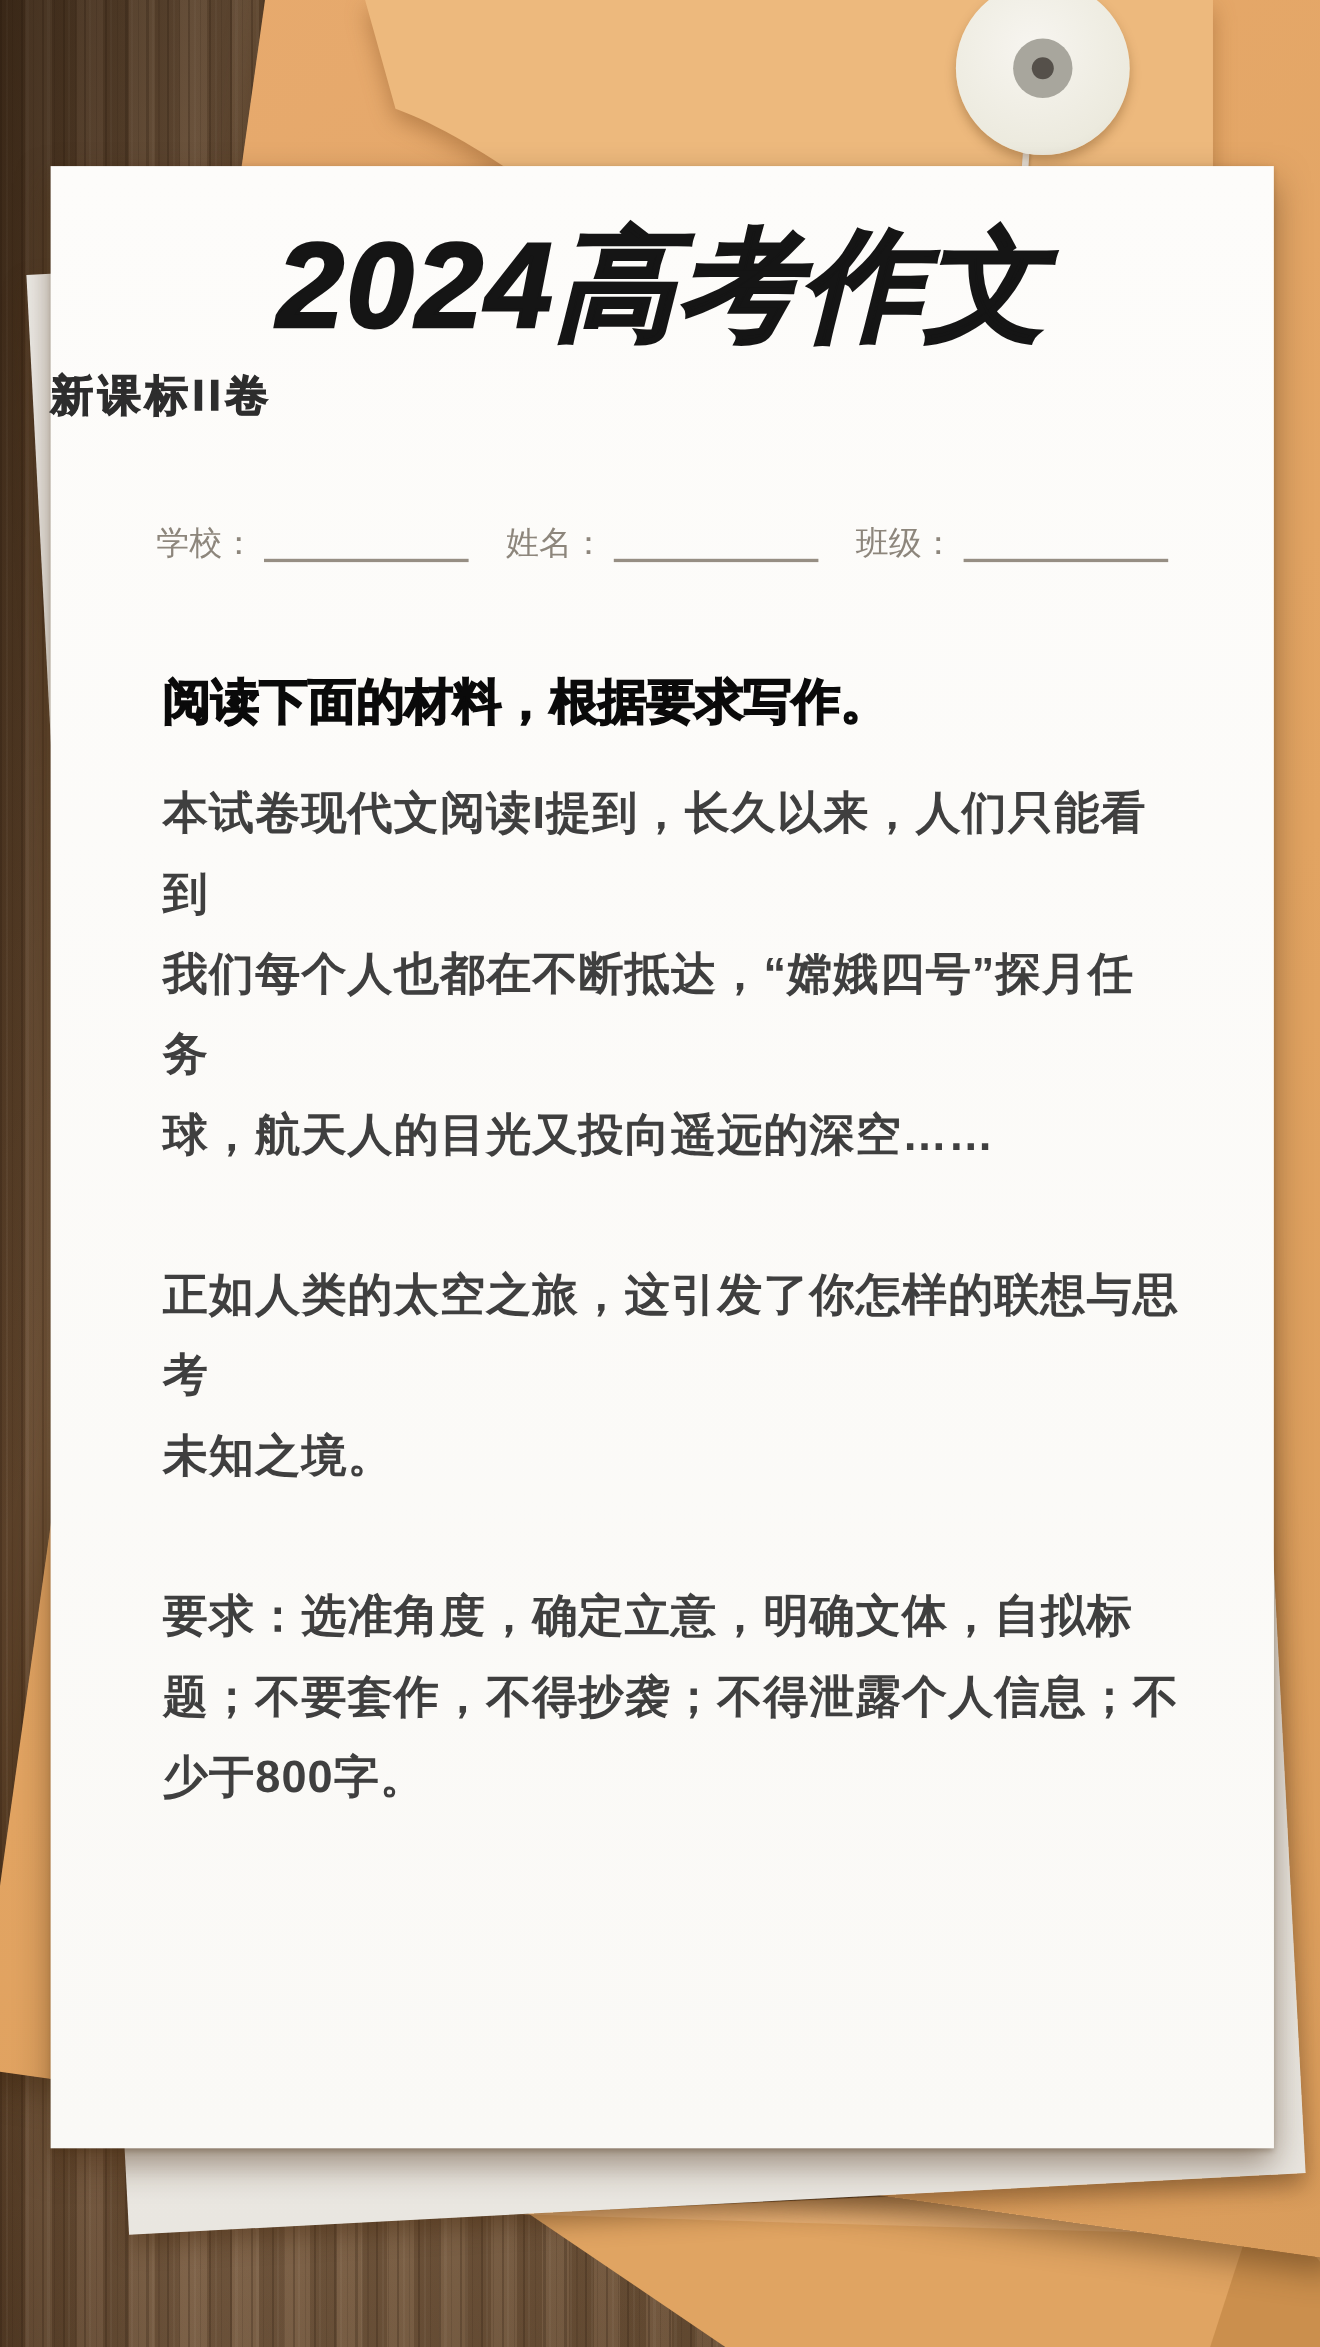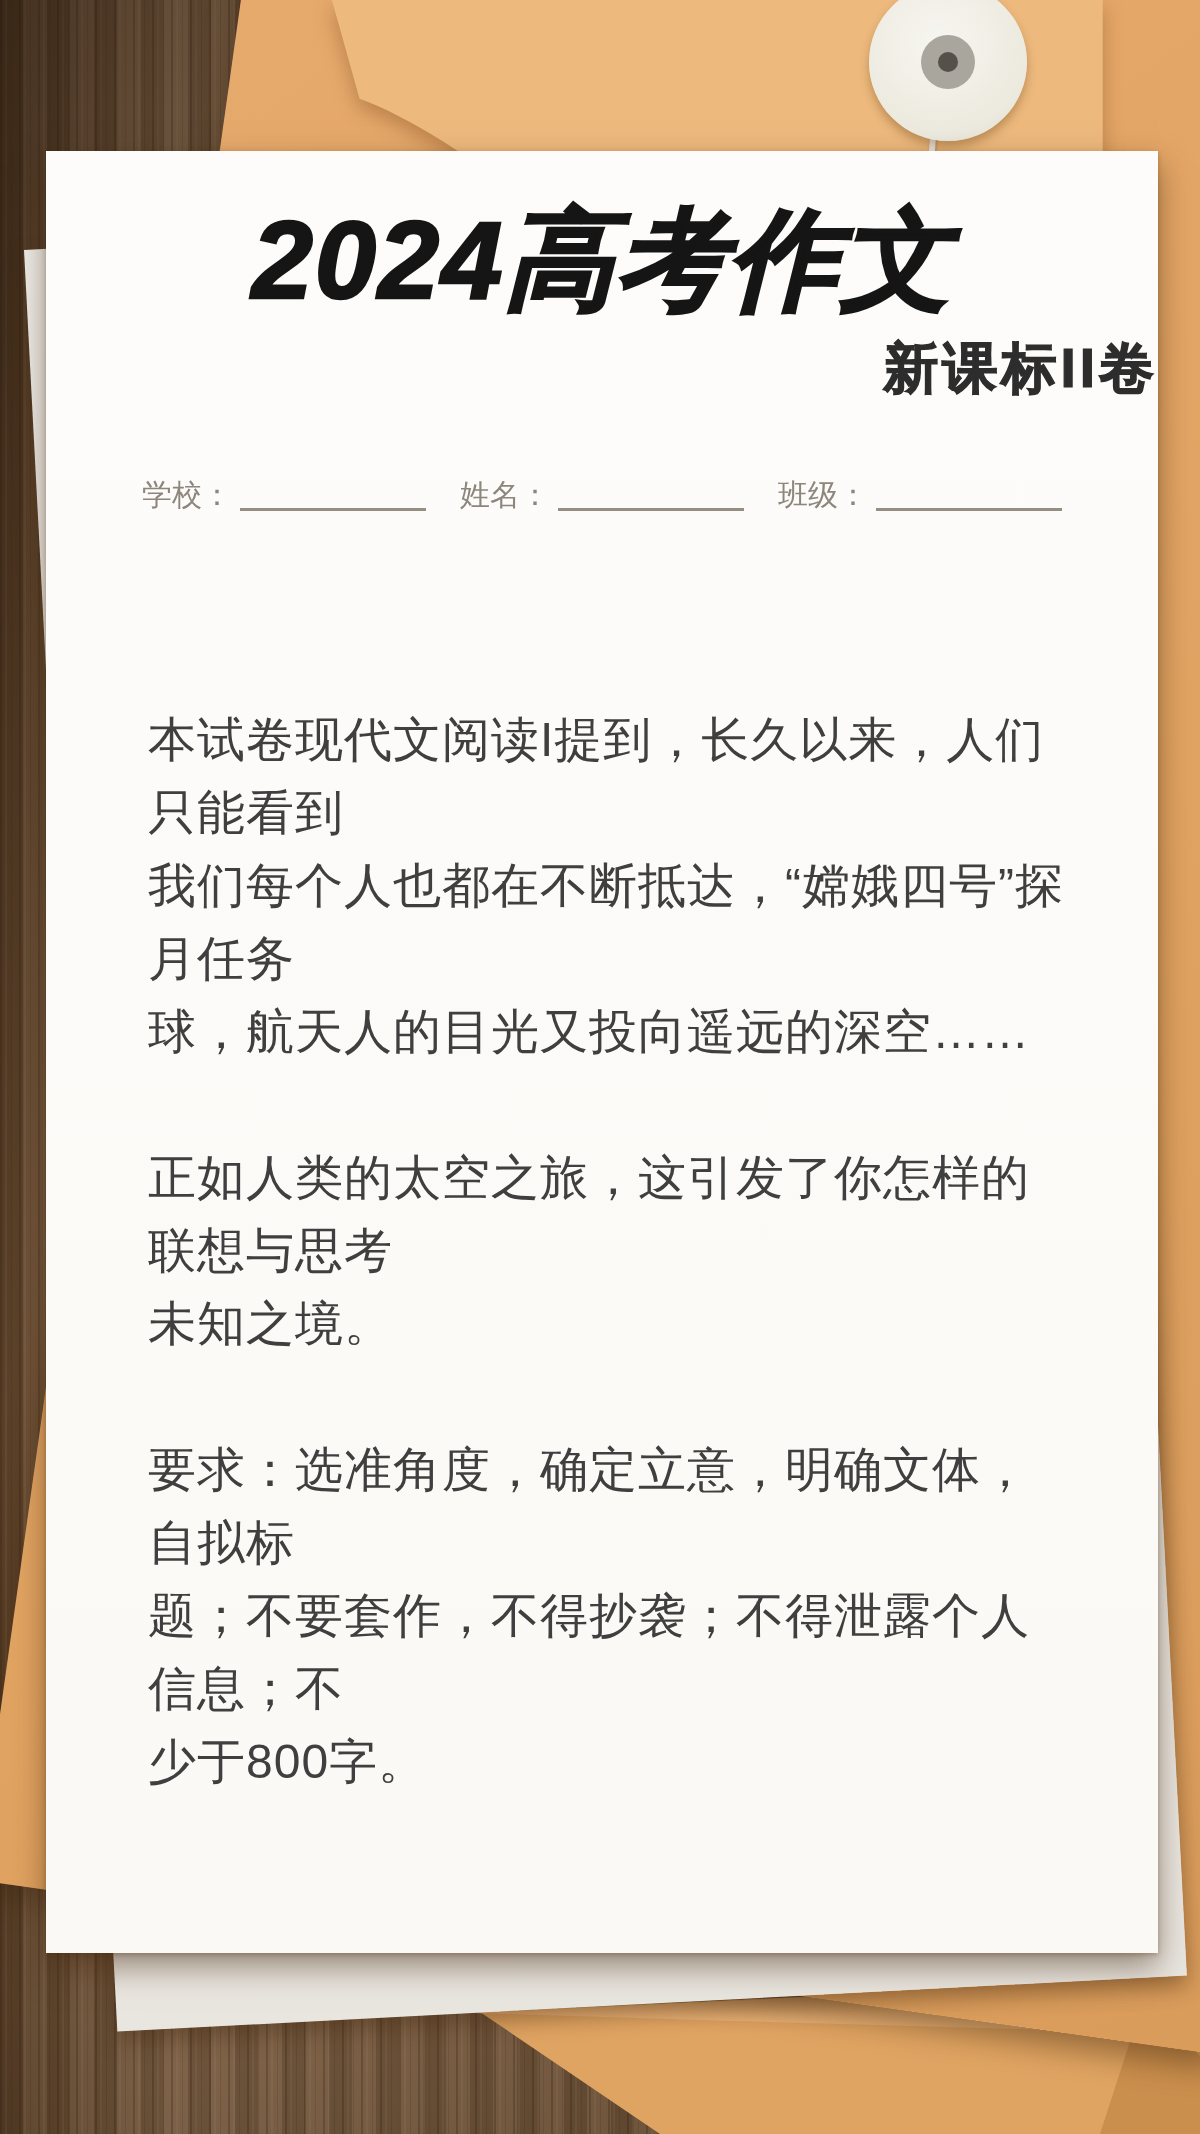--- a/index.html
+++ b/index.html
@@ -49,35 +49,35 @@
     background:linear-gradient(180deg,#efede9,#e9e6e0);
     box-shadow:0 10px 22px rgba(70,42,15,.45);}
   .paper{position:absolute;left:46px;top:151px;width:1112px;height:1802px;
     background:linear-gradient(180deg,#fdfcfa,#faf9f6);
     box-shadow:0 14px 30px rgba(70,42,15,.5),0 2px 5px rgba(70,42,15,.28);}
 
   
   .paper h1{position:absolute;left:0;top:54px;width:100%;margin:0;text-align:center;
     font-size:110px;line-height:1.0;font-weight:900;color:#151515;letter-spacing:2px;font-style:italic;
     -webkit-text-stroke:2.5px #151515;}
-  .paper h2{position:absolute;left:0;top:190px;width:100%;margin:0;text-align:right;
-    font-size:55px;line-height:1.0;font-weight:900;color:#2d2d2d;letter-spacing:4px;
+  .paper h2{position:absolute;left:0;top:190px;width:100%;margin:0;text-align:left;
+    font-size:39px;line-height:1.0;font-weight:900;color:#2d2d2d;letter-spacing:4px;
     -webkit-text-stroke:1.2px #2d2d2d;}
   .fields{position:absolute;left:96px;right:96px;top:327px;display:flex;
     justify-content:space-between;align-items:flex-start;
     font-size:30px;color:#8d867c;}
   .field{display:flex;align-items:flex-end;}
   .flabel{line-height:1.1;}
   .fline{display:inline-block;width:186px;height:26px;margin-left:8px;
     border-bottom:3px solid #968e83;}
   .heading{position:absolute;left:102px;top:462px;margin:0;
     font-size:44px;line-height:1.2;font-weight:900;color:#0a0a0a;
     -webkit-text-stroke:1.6px #0a0a0a;}
   .bodytext{position:absolute;left:102px;right:86px;top:552px;
-    font-size:48px;line-height:73px;color:#3f3f3f;letter-spacing:1px;}
+    font-size:41px;line-height:73px;color:#3f3f3f;letter-spacing:1px;font-weight:bold;}
   .para{margin:0 0 73px 0;}
 </style>
 </head>
 <body>
 
 <div class="stage">
   <div class="wood"></div>
 
   <div class="kraft kraft-back"></div>
   <div class="kraft kraft-light"></div>
@@ -113,20 +113,21 @@
       <div class="field">
         <span class="flabel">姓名：</span>
         <span class="fline"></span>
       </div>
       <div class="field">
         <span class="flabel">班级：</span>
         <span class="fline"></span>
       </div>
     </div>
 
+    <h3 class="heading">阅读下面的材料，根据要求写作。</h3>
 
     <div class="bodytext">
       <div class="para">
         <div>本试卷现代文阅读I提到，长久以来，人们只能看到</div>
         <div>我们每个人也都在不断抵达，“嫦娥四号”探月任务</div>
         <div>球，航天人的目光又投向遥远的深空……</div>
       </div>
       <div class="para">
         <div>正如人类的太空之旅，这引发了你怎样的联想与思考</div>
         <div>未知之境。</div>

